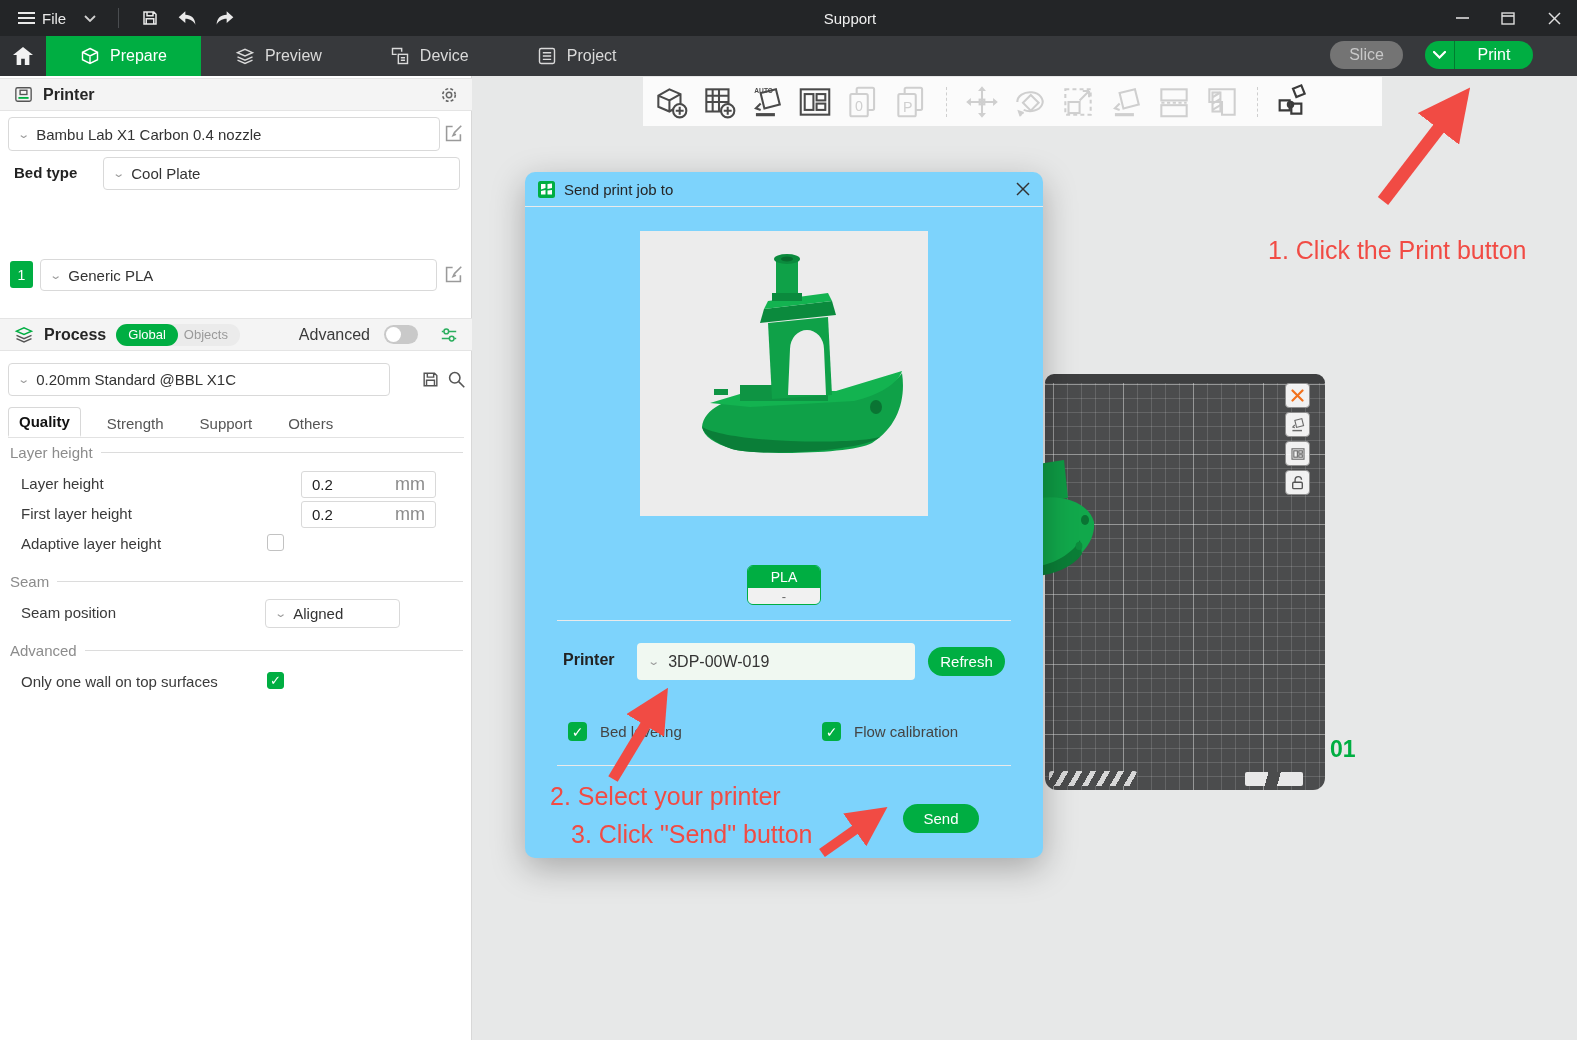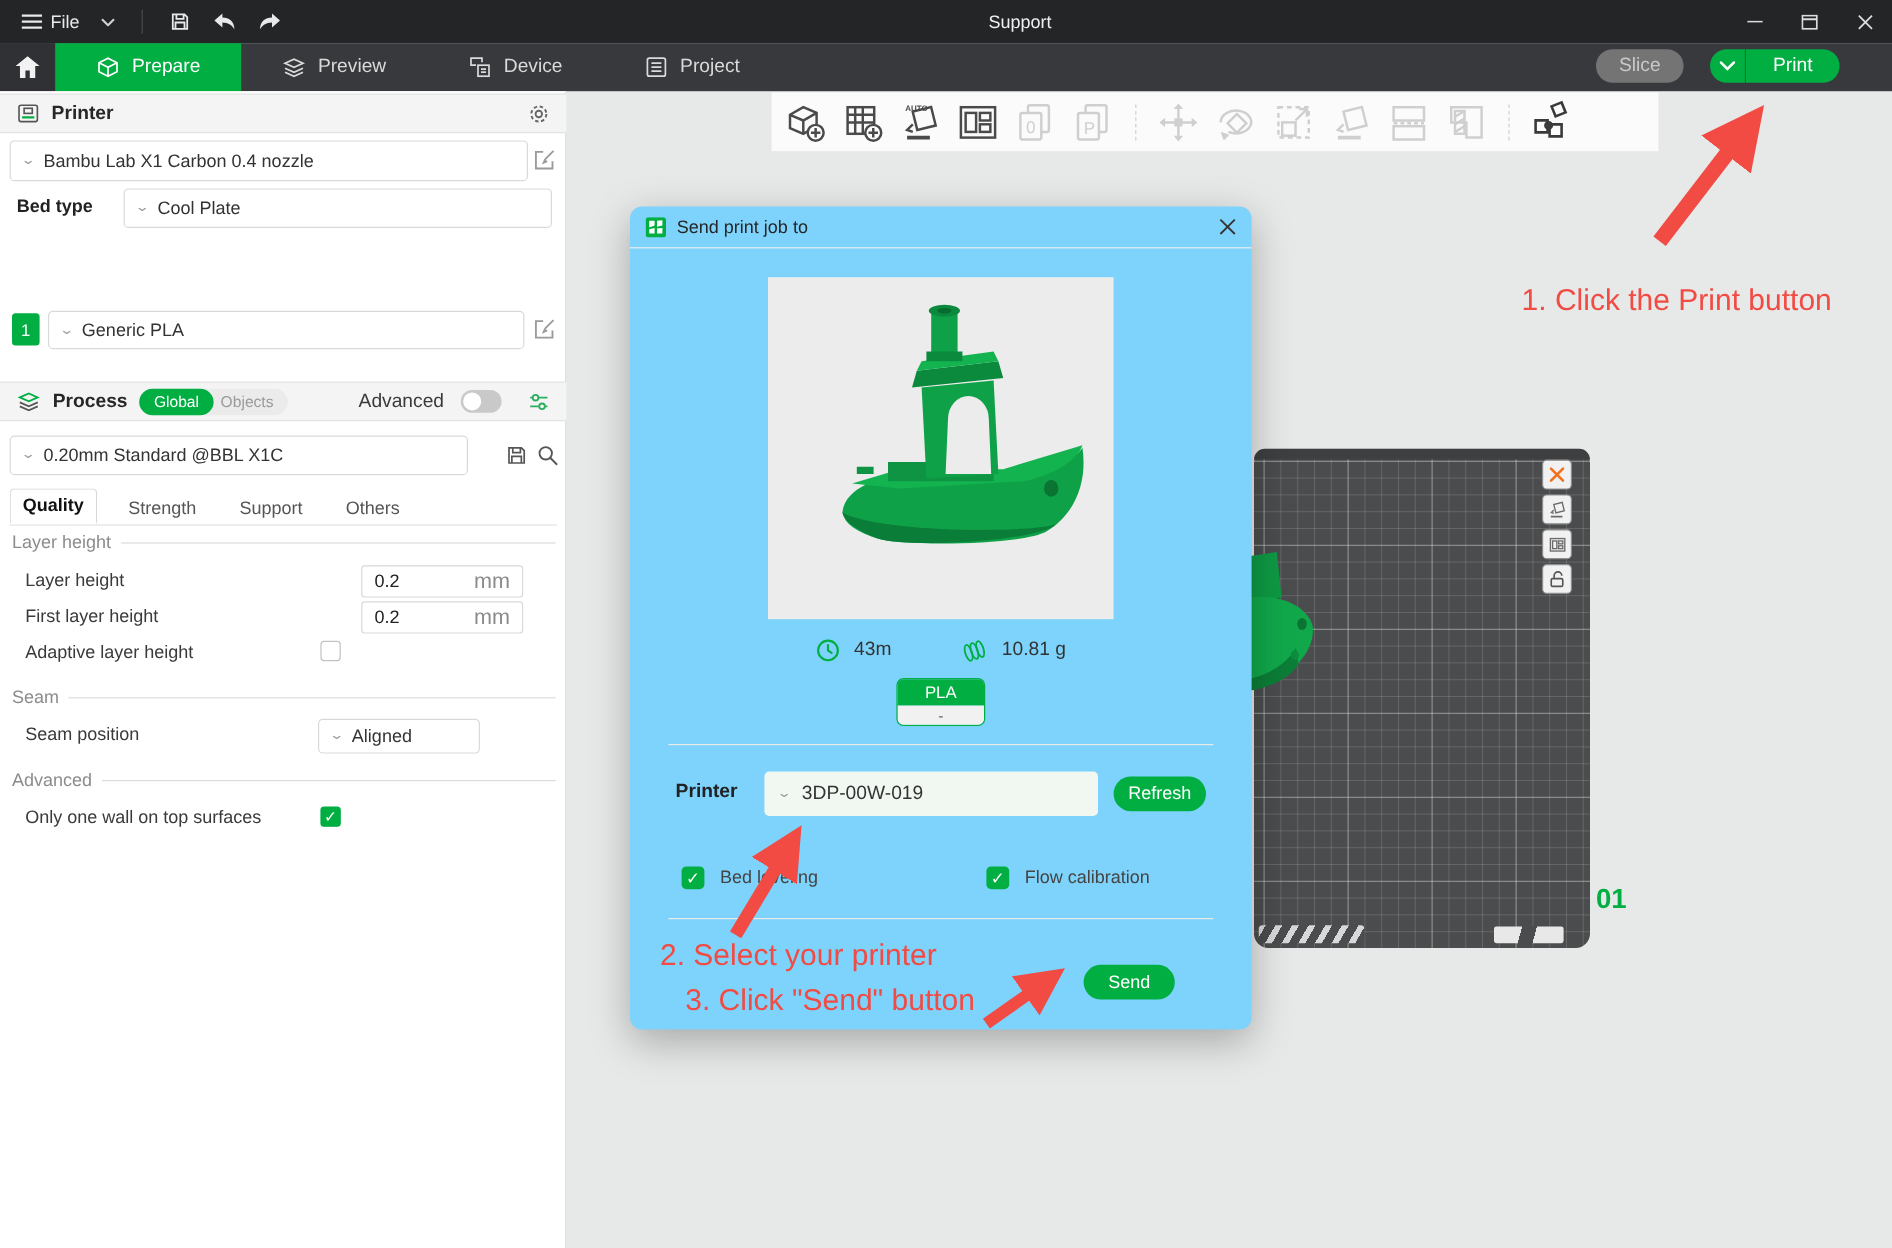--- a/index.html
+++ b/index.html
@@ -591,43 +591,20 @@
           <ellipse cx="147" cy="28" rx="13" ry="5" fill="#0B8A3D"></ellipse>
           <ellipse cx="147" cy="28" rx="6" ry="2.4" fill="#086B2E"></ellipse>
           <path d="M132 62 h30 v8 h-30 Z" fill="#0B8A3D"></path>
 
           <ellipse cx="236" cy="176" rx="6" ry="7" fill="#0A7433"></ellipse>
           <path d="M74 158 h14 v6 h-14 Z" fill="#0E9443"></path>
         </g>
       </svg>
     </div>
 
-    <div class="stats">
-      <div class="stat">
-        <span>
-          <svg width="20" height="20" viewBox="0 0 20 20">
-              <circle cx="10" cy="10" r="8.2" fill="none" stroke="#00AE42" stroke-width="1.8"></circle>
-              <path d="M10 5.5 V10 L13 12" fill="none" stroke="#00AE42" stroke-width="1.8" stroke-linecap="round"></path>
-            </svg>
-        </span>
-        <span>43m</span>
-      </div>
-      <div class="stat">
-        <span>
-          <svg width="22" height="19" viewBox="0 0 24 20">
-              <g fill="none" stroke="#00AE42" stroke-width="1.6" transform="rotate(-18 12 10)">
-                <ellipse cx="6.5" cy="10" rx="3" ry="7.5"></ellipse>
-                <ellipse cx="12" cy="10" rx="3" ry="7.5"></ellipse>
-                <ellipse cx="17.5" cy="10" rx="3" ry="7.5"></ellipse>
-              </g>
-            </svg>
-        </span>
-        <span>10.81 g</span>
-      </div>
-    </div>
 
     <div class="pla-badge">
       <div class="pla-top">PLA</div>
       <div class="pla-bottom">-</div>
     </div>
 
     <div class="dlg-div" style="top:448px;"></div>
 
     <span class="printer-lbl">Printer</span>
     <div class="printer-select">

